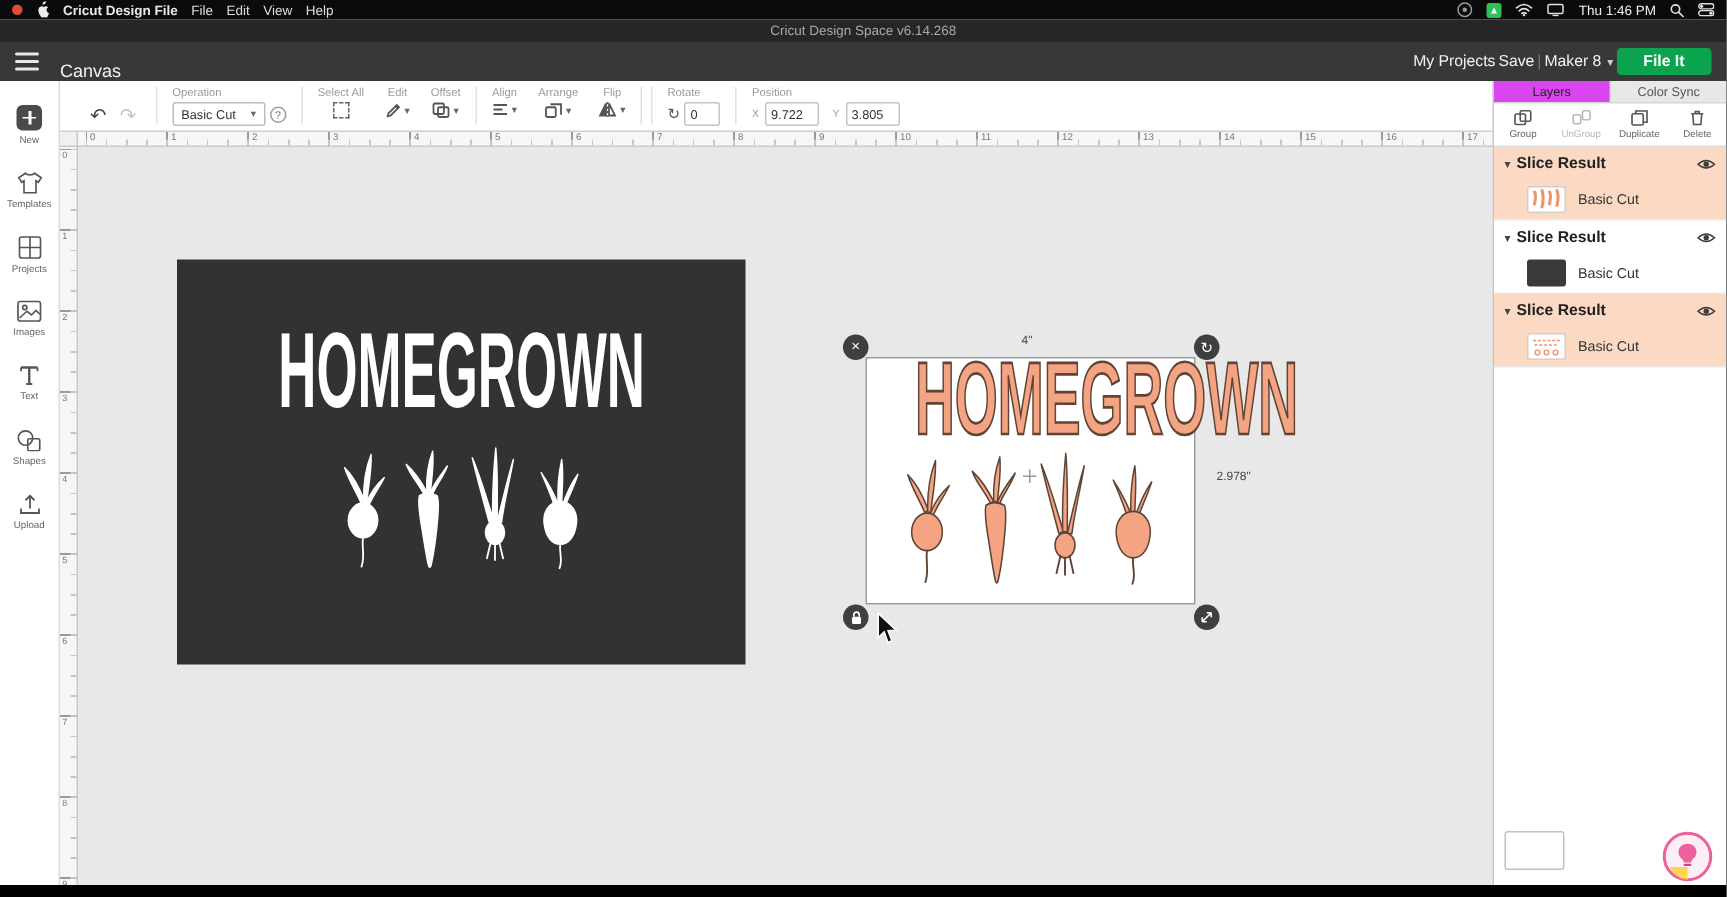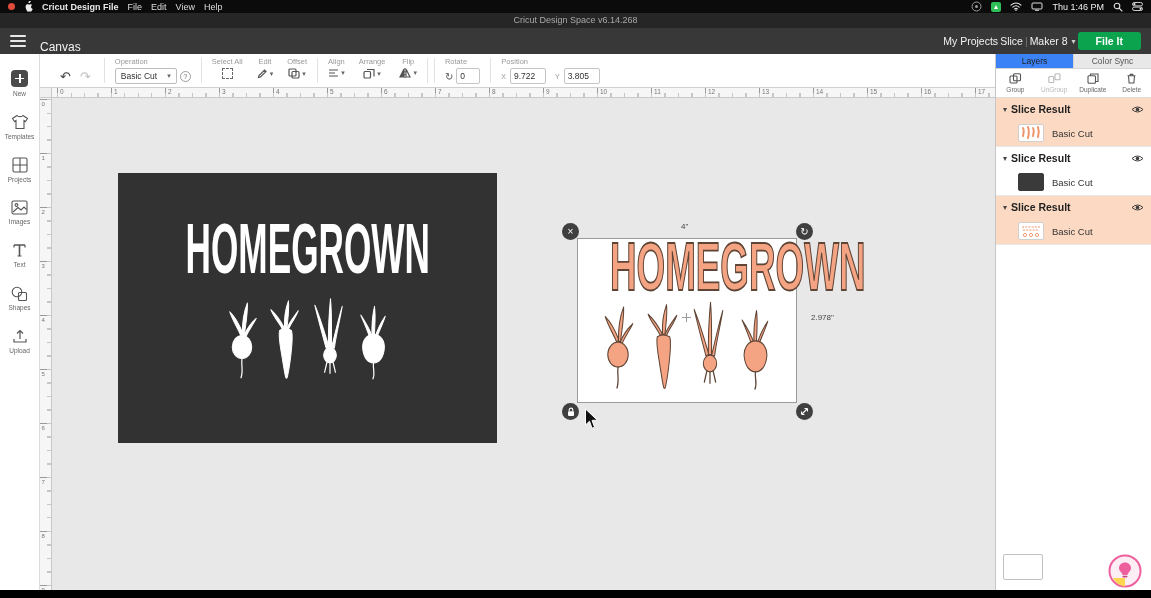--- a/index.html
+++ b/index.html
@@ -110,21 +110,21 @@
   .crosshair:before, .crosshair:after { content:""; position:absolute; background:#9a9a9a; }
   .crosshair:before { left:4px; top:0; width:1px; height:9px; }
   .crosshair:after { left:0; top:4px; width:9px; height:1px; }
 
   .cursor { position:absolute; left:584px; top:408px; z-index:40; }
 
   
   .rpanel { position:absolute; top:54px; right:0; width:156px; bottom:8px; background:#fff; border-left:1px solid #c6c6c6; z-index:10; }
   .rtabs { display:flex; height:15px; border-bottom:1px solid #d5d5d5; font-size:8.5px; }
   .rtab { flex:1; display:flex; align-items:center; justify-content:center; cursor:pointer; background:#e8e8e8; color:#555; border-right:1px solid #d5d5d5; }
-  .rtab.active { background:#3b82f6; color:#222; border-right:1px solid #d5d5d5; }
+  .rtab.active { background:#d946ef; color:#222; border-right:1px solid #d5d5d5; }
   .rtab:last-child { border-right:none; }
   .ractions { display:flex; height:29px; border-bottom:1px solid #ddd; }
   .raction { flex:1; display:flex; flex-direction:column; align-items:center; justify-content:center; gap:2px; cursor:pointer; }
   .raction .lbl { font-size:6.5px; color:#666; }
   .raction.disabled .lbl { color:#b8b8b8; }
   .raction svg { stroke:#555; fill:none; stroke-width:1.1; }
   .raction.disabled svg { stroke:#b8b8b8; }
   .layer-group { border-bottom:1px solid #e8e8e8; }
   .layer-group.hl .lg-head, .layer-group.hl .lg-child { background:var(--selection-peach,#fcd9c2); }
   .lg-head { height:22px; display:flex; align-items:center; padding:0 7px; gap:4px; cursor:pointer; }
@@ -231,21 +231,21 @@
 
   <div class="appheader">
     <div class="hamburger">
         <i></i>
         <i></i>
         <i></i>
       </div>
     <span class="canvas-label">Canvas</span>
     <div class="hdr-right">
       <span style="cursor:pointer">My Projects</span>
-      <span style="cursor:pointer">Slice</span>
+      <span style="cursor:pointer">Save</span>
       <span class="hdiv">|</span>
       <span class="machine">
         <span>Maker 8</span>
         <span class="chev">▾</span>
       </span>
       <button class="makeit">File It</button>
     </div>
   </div>
 
   <div class="toolbar">

